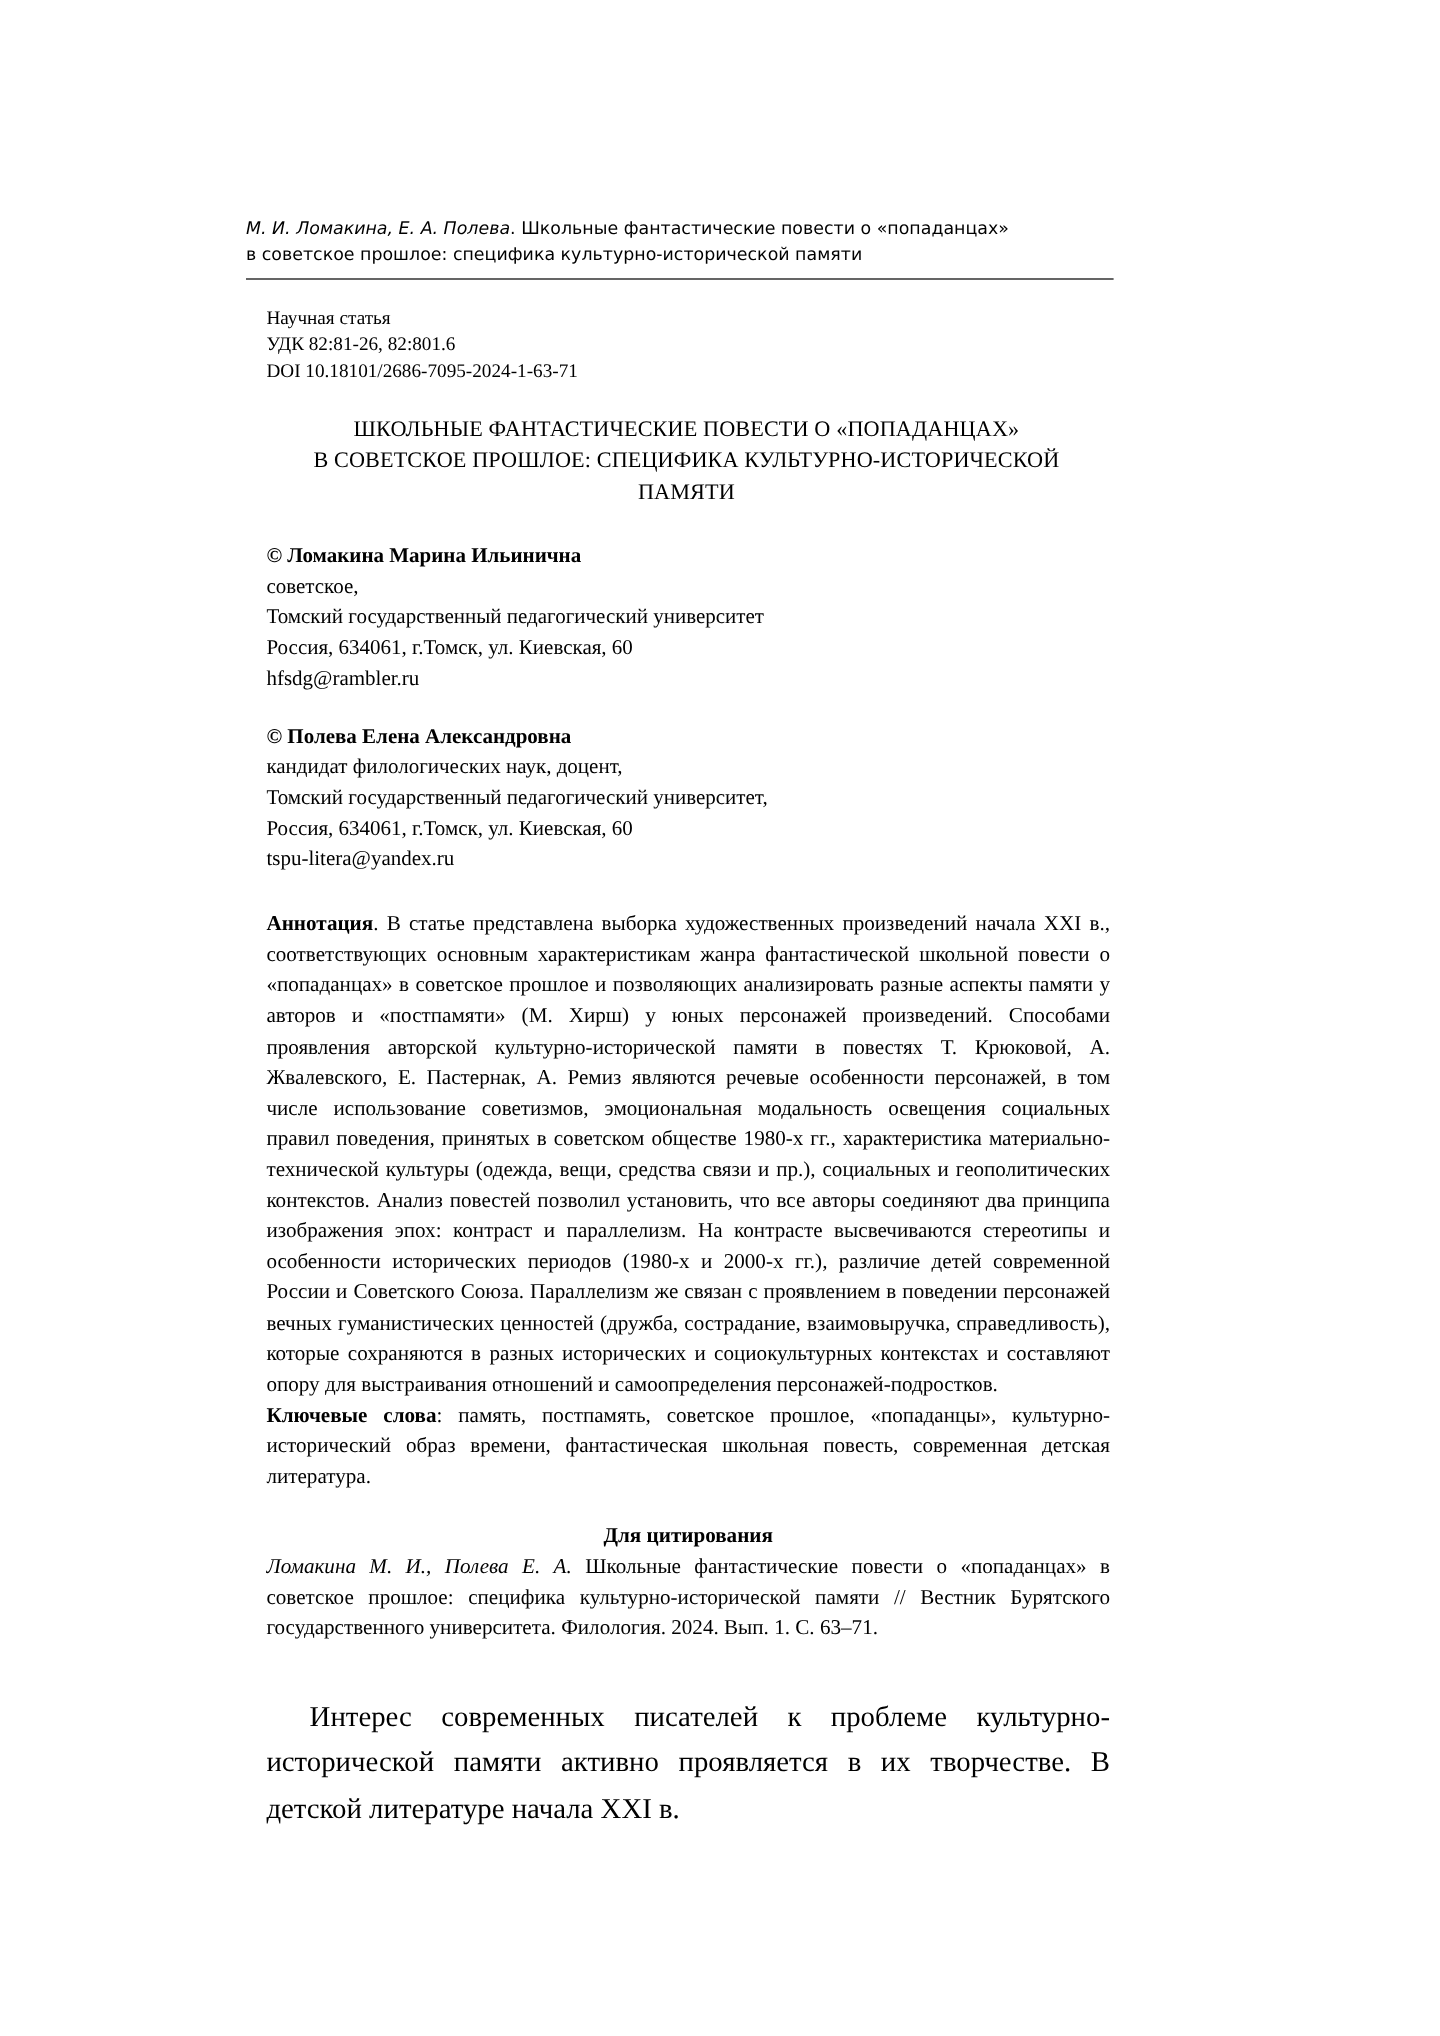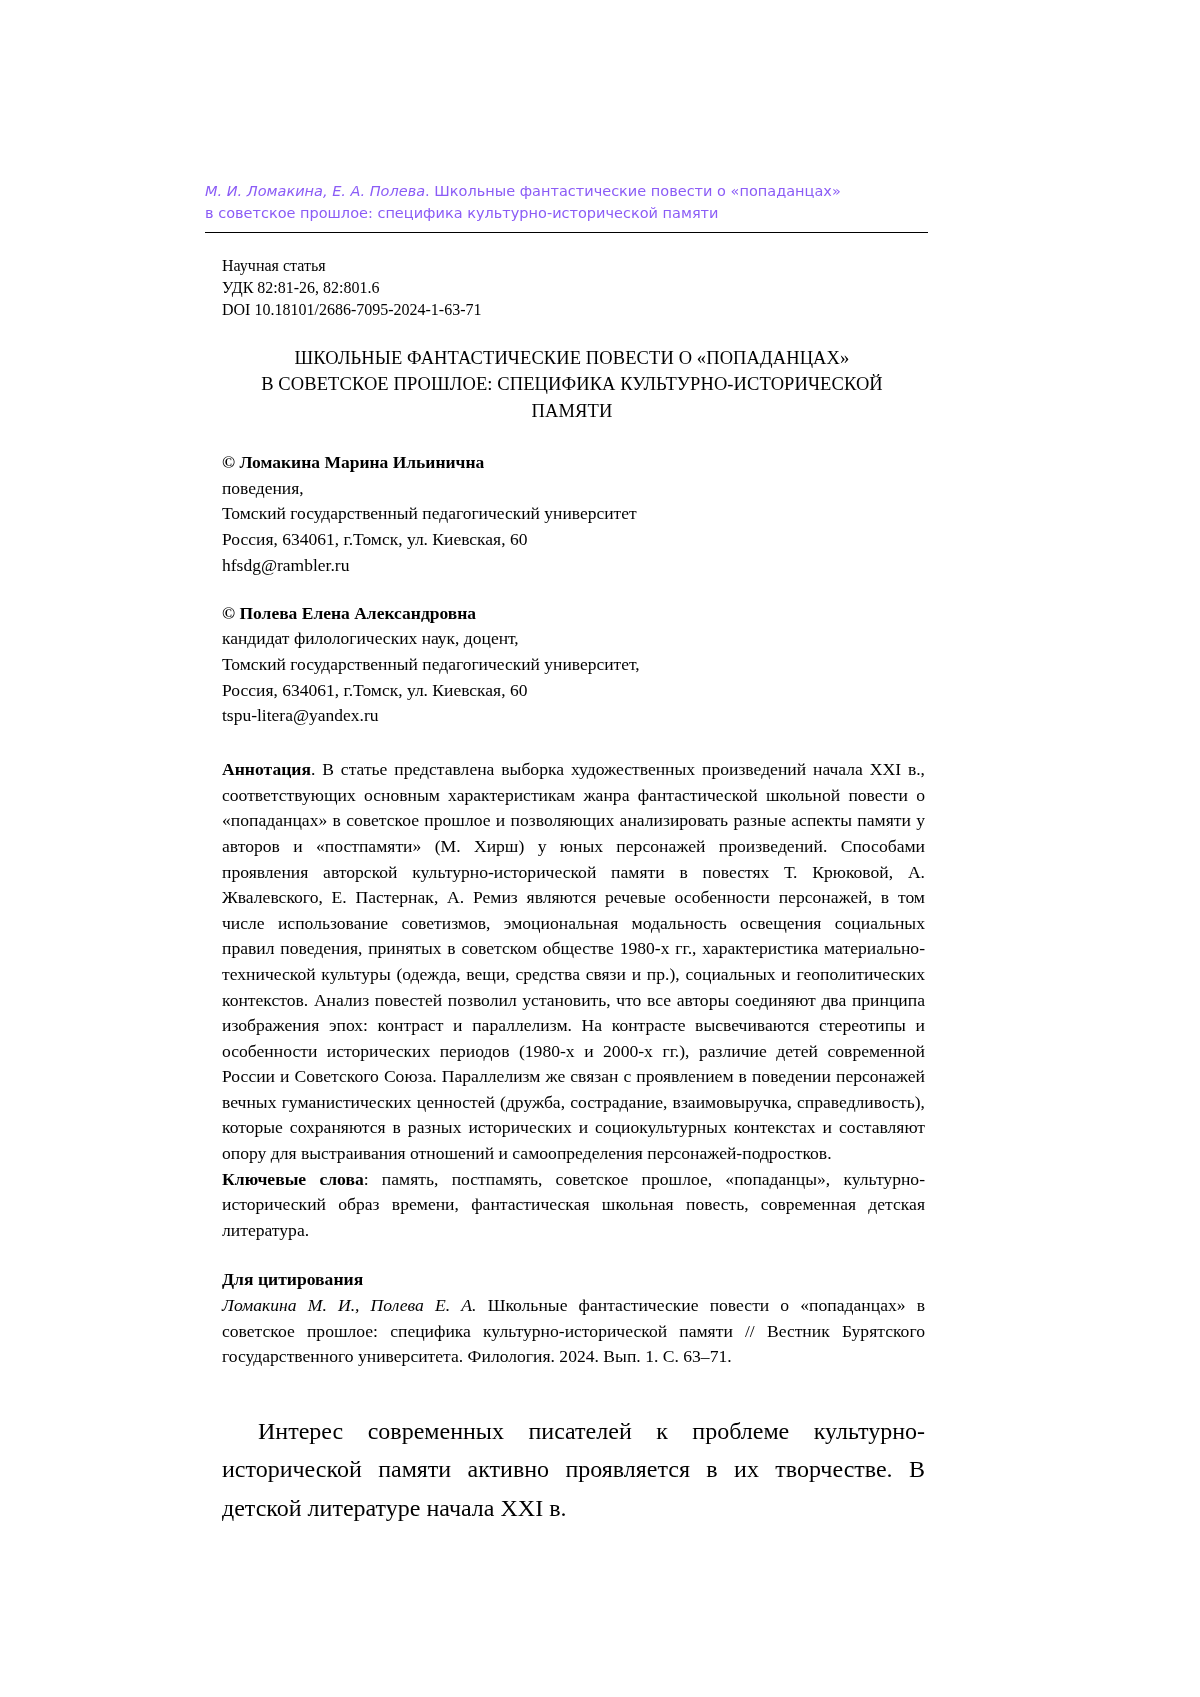--- a/index.html
+++ b/index.html
@@ -26,21 +26,21 @@
     left: 205px;
     top: 180px;
     width: 720px;
   }
 
   
   .runhead {
     font-family: "DejaVu Sans", sans-serif;
     font-size: 14.5px;
     line-height: 1.55;
-    color: #8b5cf6;
+    color: #000000;
     width: 723px;
   }
   .runhead .it {
     font-style: italic;
   }
   .rule {
     margin-top: 7px;
     border-top: 1.6px solid #000;
     width: 723px;
   }
@@ -95,20 +95,21 @@
   .kw {
     margin-top: 0px;
   }
 
   
   .cite-head {
     margin-top: 26px;
     margin-left: 17px;
     font-weight: bold;
     font-size: 17.6px;
+    text-align: center;
   }
   .cite-body {
     margin-top: 3px;
     margin-left: 17px;
     width: 703px;
     font-size: 17.6px;
     line-height: 1.45;
     text-align: justify;
   }
   .cite-body .it { font-style: italic; }
@@ -155,21 +156,21 @@
     <div class="title">
       <div>ШКОЛЬНЫЕ ФАНТАСТИЧЕСКИЕ ПОВЕСТИ О «ПОПАДАНЦАХ»</div>
       <div>В СОВЕТСКОЕ ПРОШЛОЕ: СПЕЦИФИКА КУЛЬТУРНО-ИСТОРИЧЕСКОЙ</div>
       <div>ПАМЯТИ</div>
     </div>
 
     <div class="authors">
 
       <div class="author-block">
         <div class="author-name">© Ломакина Марина Ильинична</div>
-        <div>поведения,</div>
+        <div>советское,</div>
         <div>Томский государственный педагогический университет</div>
         <div>Россия, 634061, г.Томск, ул. Киевская, 60</div>
         <div>hfsdg@rambler.ru</div>
       </div>
 
       <div class="author-block">
         <div class="author-name">© Полева Елена Александровна</div>
         <div>кандидат филологических наук, доцент,</div>
         <div>Томский государственный педагогический университет,</div>
         <div>Россия, 634061, г.Томск, ул. Киевская, 60</div>

